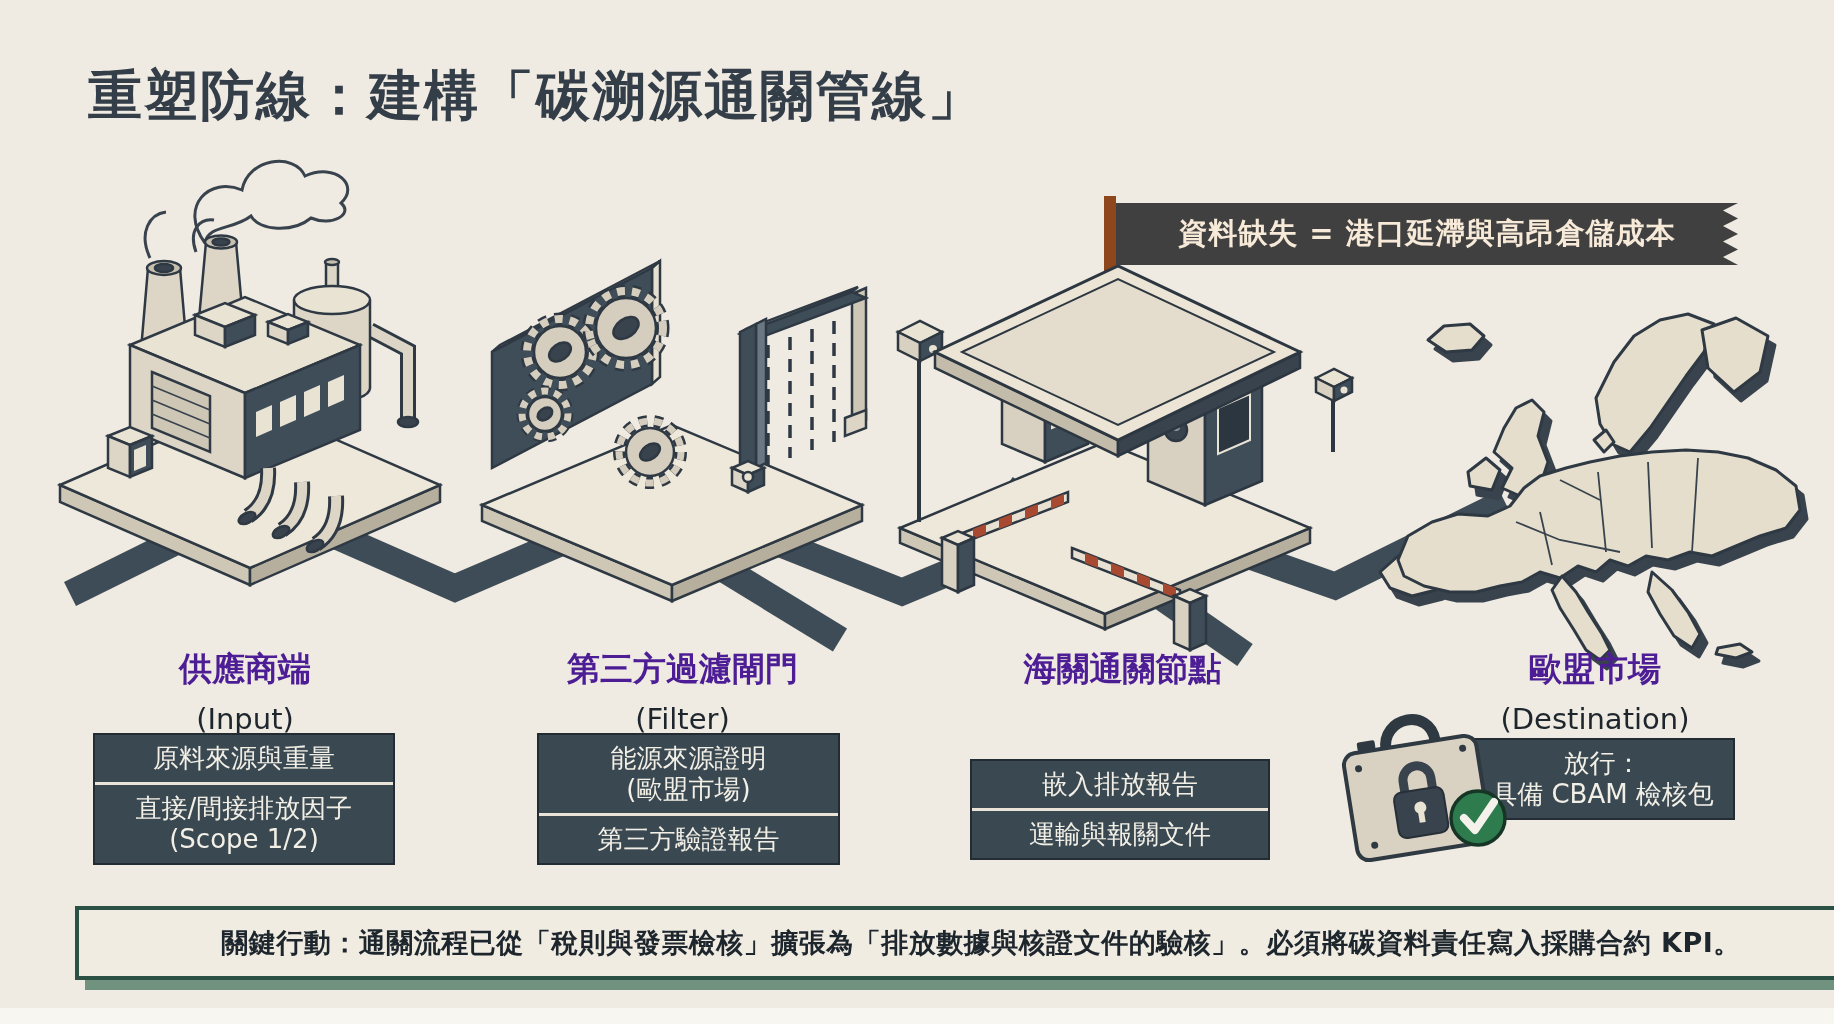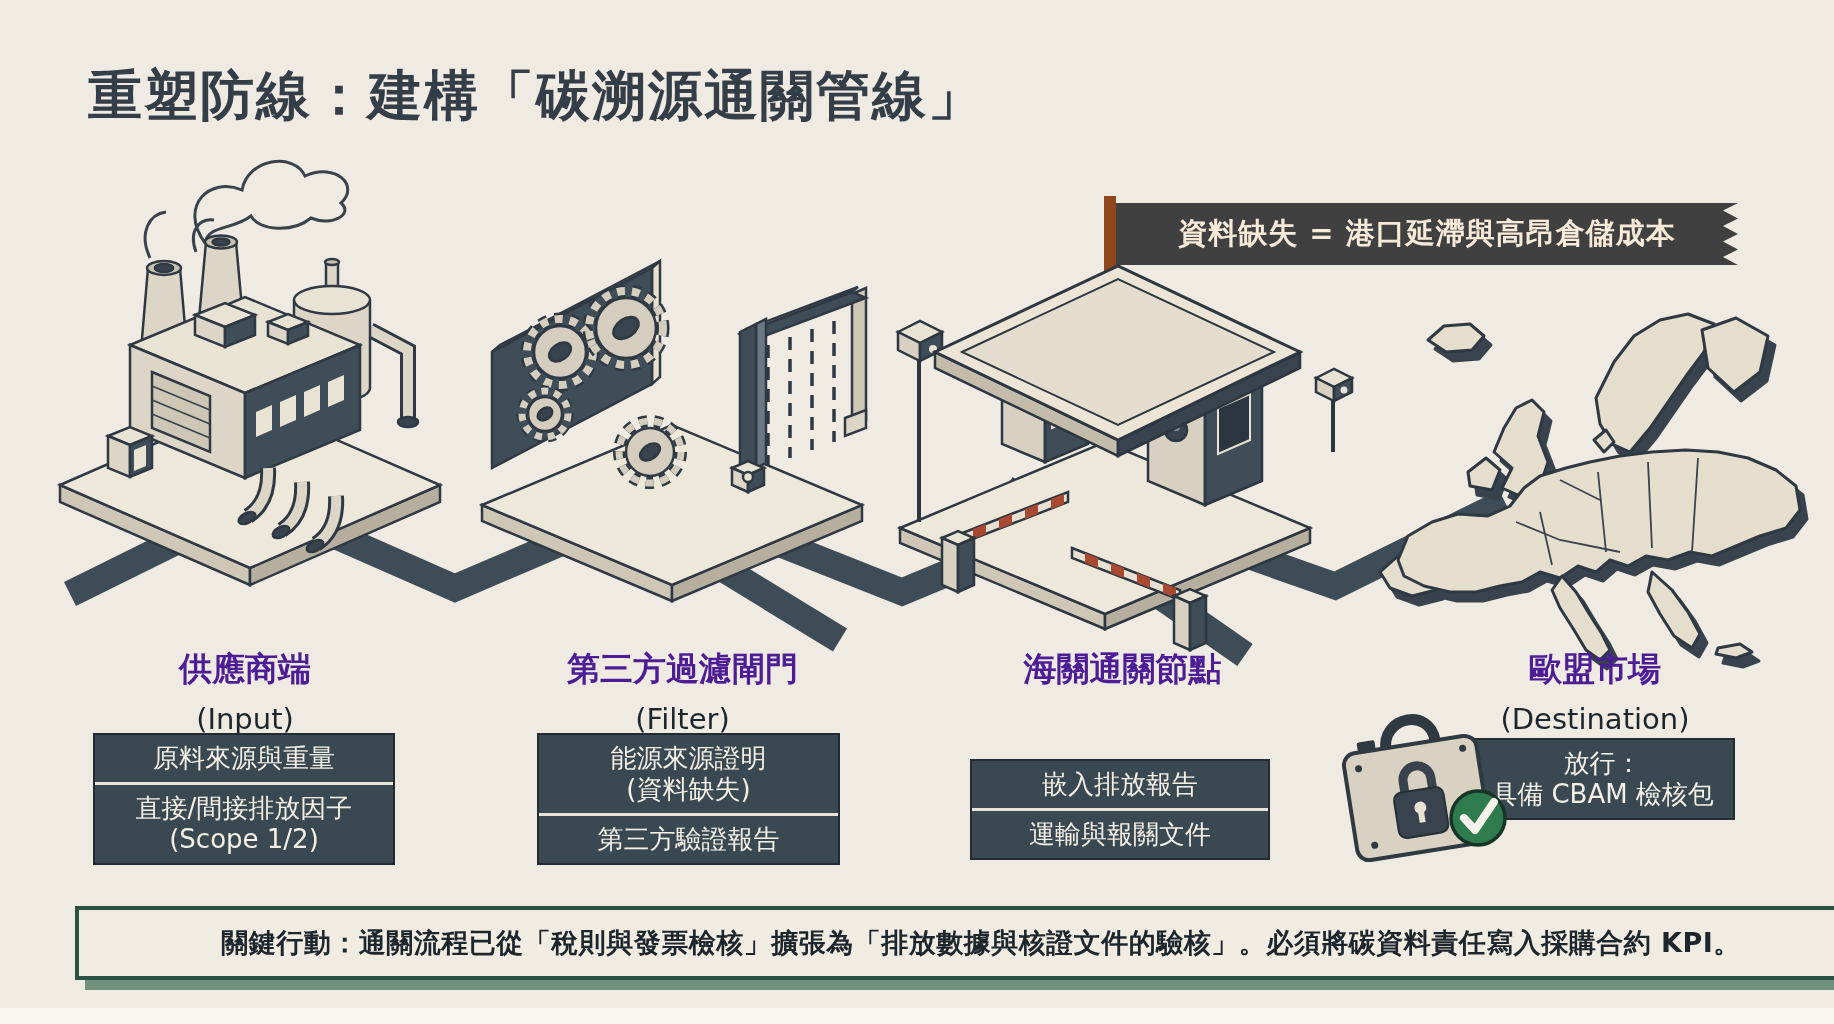--- a/index.html
+++ b/index.html
@@ -305,21 +305,21 @@
     </div>
     <div class="row">
       <span class="ln">直接/間接排放因子</span>
       <span class="ln">(Scope 1/2)</span>
     </div>
   </div>
 
   <div class="ibox" style="left:530px;top:733px;width:303px;margin-left:7px;">
     <div class="row">
       <span class="ln">能源來源證明</span>
-      <span class="ln">(資料缺失)</span>
+      <span class="ln">(歐盟市場)</span>
     </div>
     <div class="row">
       <span class="ln">第三方驗證報告</span>
     </div>
   </div>
 
   <div class="ibox" style="left:970px;top:735px;width:300px;margin-top:24px;">
     <div class="row">
       <span class="ln">嵌入排放報告</span>
     </div>

